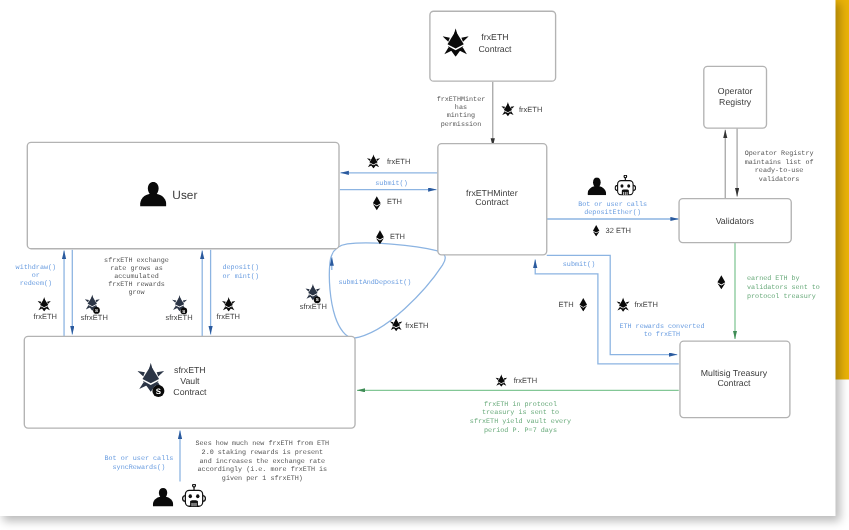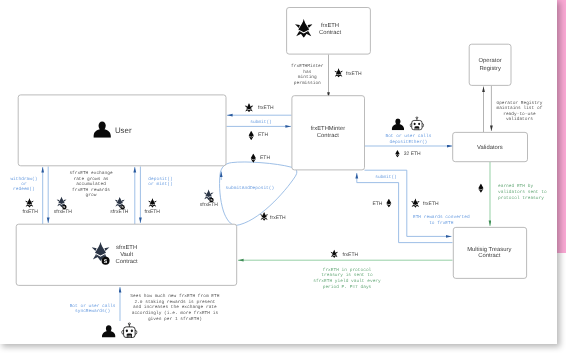--- a/index.html
+++ b/index.html
@@ -1,19 +1,19 @@
 <!DOCTYPE html>
 <html><head>
 <meta charset="utf-8">
 <title>frxETH architecture diagram</title>
 <style>
   html,body{margin:0;padding:0;background:#ffffff;}
   body{width:566px;height:353px;overflow:hidden;font-family:"Liberation Sans",sans-serif;
         -webkit-font-smoothing:antialiased;text-rendering:geometricPrecision;}
-  #canvas{position:relative;width:566px;height:253px;background:#f9a8d4;}
+  #canvas{position:relative;width:566px;height:253px;background:#eab308;}
   #page{position:absolute;left:-1px;top:-1px;width:558px;height:345px;background:#fff;
         box-shadow:3px 3px 6px rgba(0,0,0,0.28);}
   svg.diagram{position:absolute;left:0;top:0;}
   .nbox{fill:#ffffff;stroke:#b3b3b3;stroke-width:0.9;}
   .ntxt{font-family:"Liberation Sans",sans-serif;font-size:5.85px;fill:#3c3c3c;text-anchor:middle;}
   .ntxt.big{font-size:7.9px;}
   .mono{font-family:"Liberation Mono",monospace;font-size:4.5px;text-anchor:middle;}
   .mono.blue{fill:#6a9de0;}
   .mono.gray{fill:#555;}
   .mono.green{fill:#6aab7c;}

